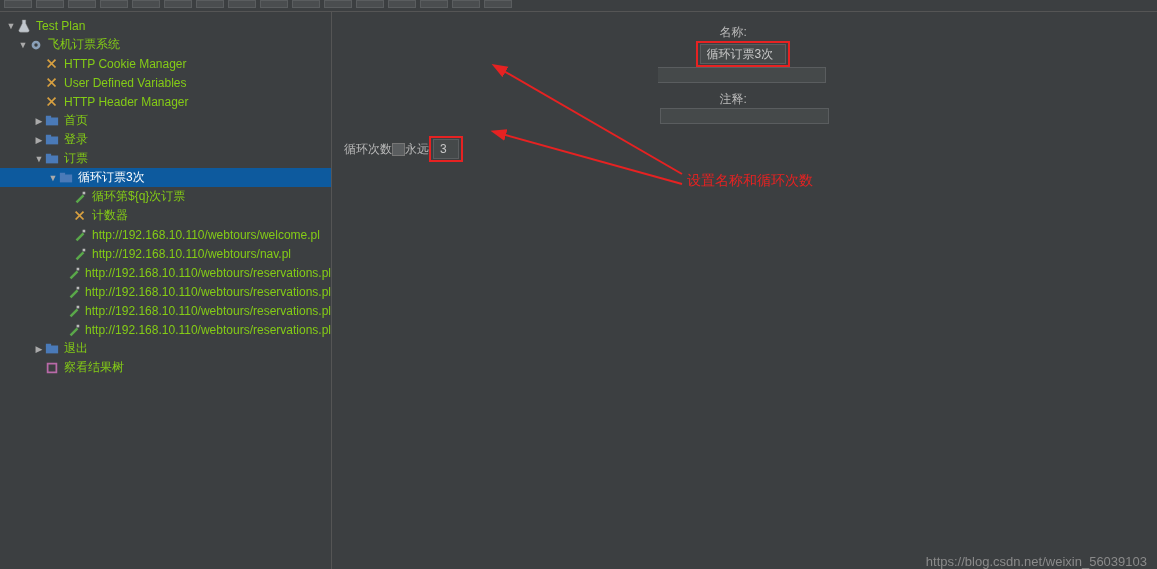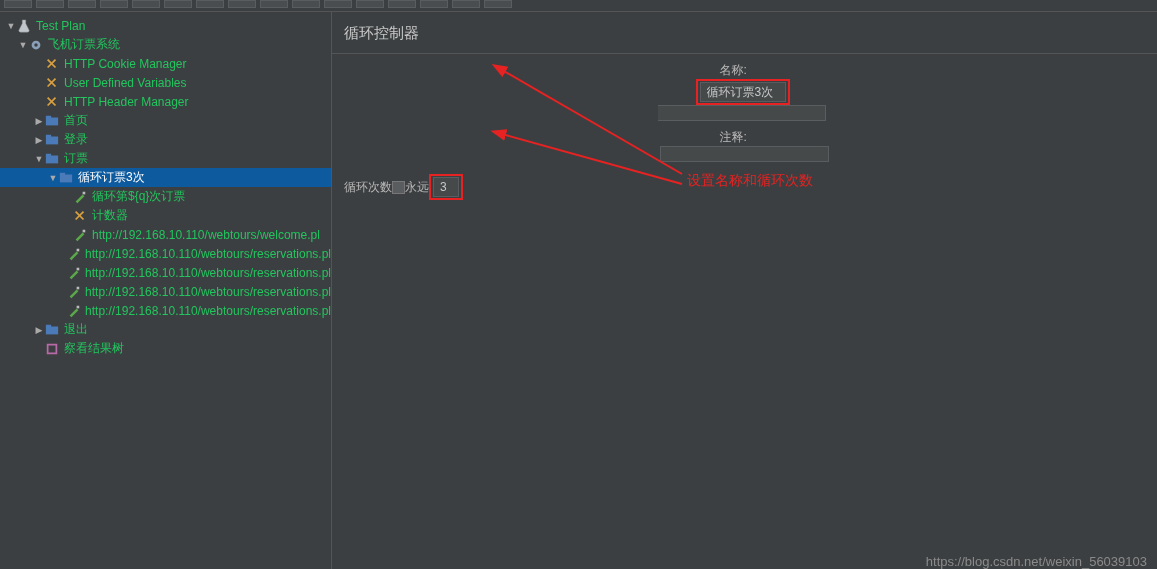--- a/index.html
+++ b/index.html
@@ -56,21 +56,21 @@
     font-size: 9px;
     color: #aaa;
   }
   .tree-icon {
     width: 16px; height: 16px;
     display: inline-flex;
     align-items: center;
     justify-content: center;
     margin-right: 4px;
   }
-  .tree-label { color: #22c55e; }
+  .tree-label { color: #84cc16; }
   .tree-row.selected .tree-label { color: #fff; }
   .indent-0 { padding-left: 6px; }
   .indent-1 { padding-left: 18px; }
   .indent-2 { padding-left: 34px; }
   .indent-3 { padding-left: 48px; }
   .indent-4 { padding-left: 62px; }
 
   .content {
     flex: 1;
     background: #3c3f41;
@@ -293,20 +293,30 @@
           <span class="tree-label">http://192.168.10.110/webtours/welcome.pl</span>
         </div>
         <div class="tree-row indent-4">
           <span class="tree-arrow"></span>
           <span class="tree-icon">
             <svg width="14" height="14" viewBox="0 0 16 16">
               <path d="M3 13 L11 5 L13 7 L5 15z" fill="#5aa84a"></path>
               <rect x="11" y="2" width="3" height="3" fill="#bbb"></rect>
             </svg>
           </span>
+          <span class="tree-label">http://192.168.10.110/webtours/nav.pl</span>
+        </div>
+        <div class="tree-row indent-4">
+          <span class="tree-arrow"></span>
+          <span class="tree-icon">
+            <svg width="14" height="14" viewBox="0 0 16 16">
+              <path d="M3 13 L11 5 L13 7 L5 15z" fill="#5aa84a"></path>
+              <rect x="11" y="2" width="3" height="3" fill="#bbb"></rect>
+            </svg>
+          </span>
           <span class="tree-label">http://192.168.10.110/webtours/reservations.pl</span>
         </div>
         <div class="tree-row indent-4">
           <span class="tree-arrow"></span>
           <span class="tree-icon">
             <svg width="14" height="14" viewBox="0 0 16 16">
               <path d="M3 13 L11 5 L13 7 L5 15z" fill="#5aa84a"></path>
               <rect x="11" y="2" width="3" height="3" fill="#bbb"></rect>
             </svg>
           </span>
@@ -350,21 +360,20 @@
               <rect x="4" y="4" width="8" height="8" fill="#3c3f41"></rect>
             </svg>
           </span>
           <span class="tree-label">察看结果树</span>
         </div>
       </div>
     <div class="scrollbar-v"></div>
   </div>
 
   <div class="content">
-    <div class="panel-title">循环控制器</div>
 
     <div class="form-row">
       <div class="form-label">名称:</div>
       <span class="red-box-wrap" style="margin-right:4px;">
         <input class="form-input" style="width: 86px; flex: 0 0 auto; border: 1px solid rgb(90, 93, 95);" value="循环订票3次">
       </span>
       <input class="form-input" style="border-left: none; margin-left: -6px;">
     </div>
 
     <div class="form-row">

